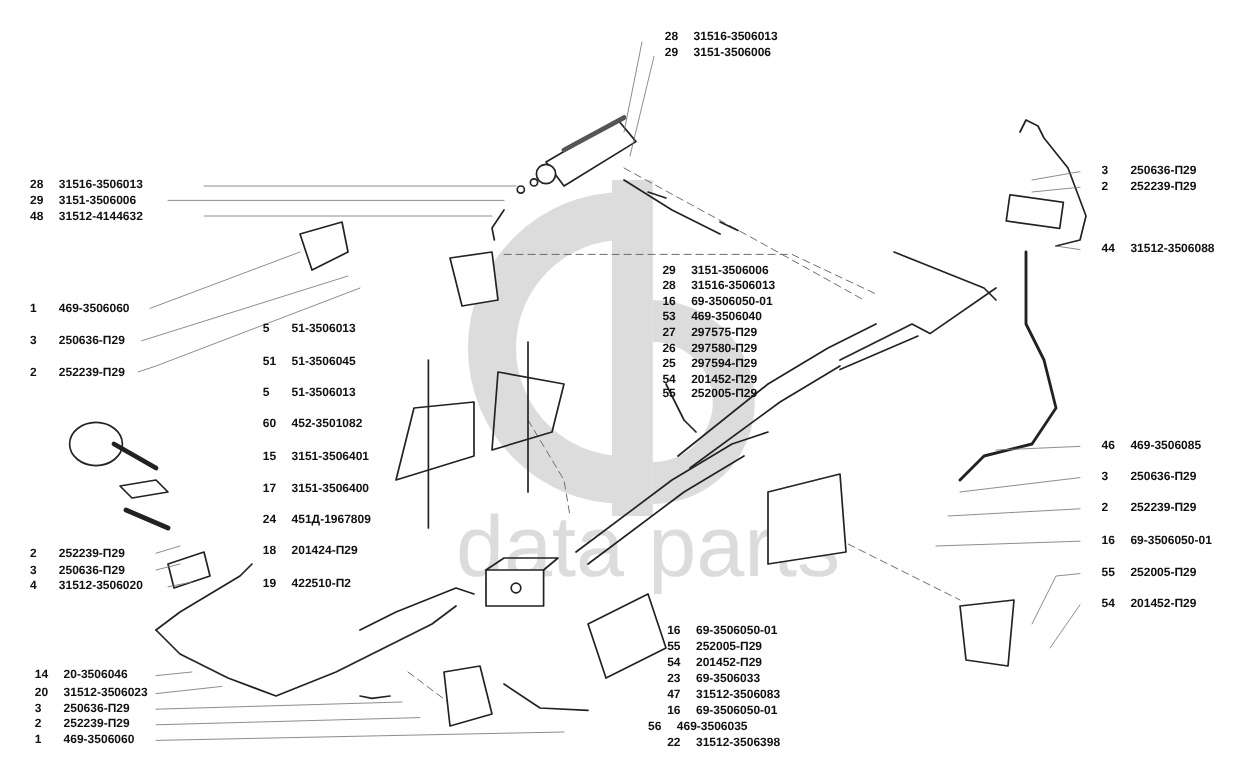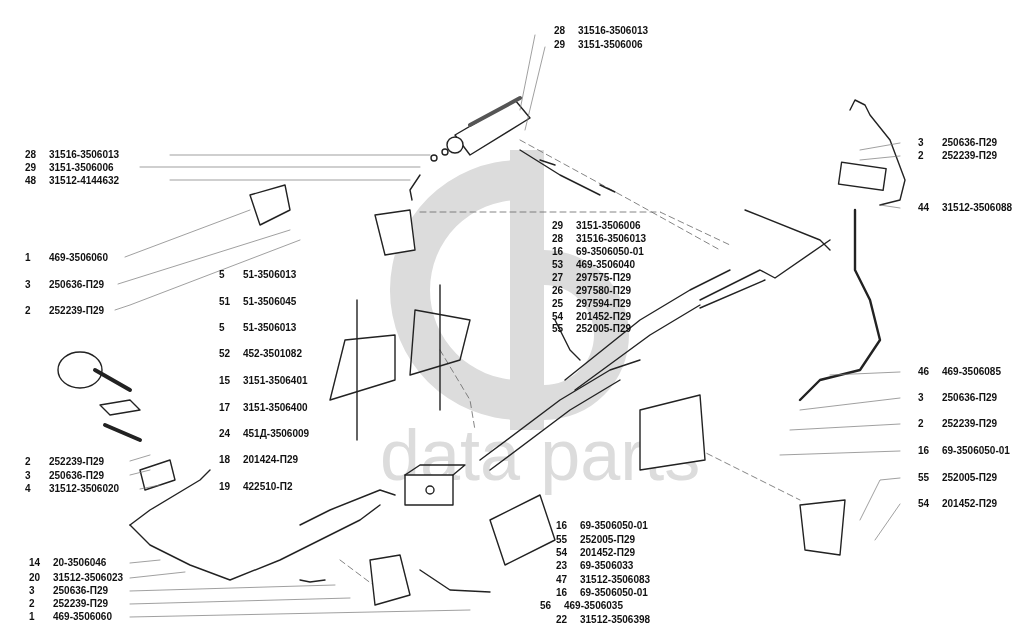--- a/index.html
+++ b/index.html
@@ -143,24 +143,24 @@
   <div class="lbl" style="left:25px;top:483px"><span class="num">4</span><span class="part">31512-3506020</span></div>
   <div class="lbl" style="left:29px;top:557px"><span class="num">14</span><span class="part">20-3506046</span></div>
   <div class="lbl" style="left:29px;top:572px"><span class="num">20</span><span class="part">31512-3506023</span></div>
   <div class="lbl" style="left:29px;top:585px"><span class="num">3</span><span class="part">250636-П29</span></div>
   <div class="lbl" style="left:29px;top:598px"><span class="num">2</span><span class="part">252239-П29</span></div>
   <div class="lbl" style="left:29px;top:611px"><span class="num">1</span><span class="part">469-3506060</span></div>
 
   <div class="lbl" style="left:219px;top:269px"><span class="num">5</span><span class="part">51-3506013</span></div>
   <div class="lbl" style="left:219px;top:296px"><span class="num">51</span><span class="part">51-3506045</span></div>
   <div class="lbl" style="left:219px;top:322px"><span class="num">5</span><span class="part">51-3506013</span></div>
-  <div class="lbl" style="left:219px;top:348px"><span class="num">52</span><span class="part">452-3501082</span></div>
+  <div class="lbl" style="left:219px;top:348px"><span class="num">60</span><span class="part">452-3501082</span></div>
   <div class="lbl" style="left:219px;top:375px"><span class="num">15</span><span class="part">3151-3506401</span></div>
   <div class="lbl" style="left:219px;top:402px"><span class="num">17</span><span class="part">3151-3506400</span></div>
-  <div class="lbl" style="left:219px;top:428px"><span class="num">24</span><span class="part">451Д-3506009</span></div>
+  <div class="lbl" style="left:219px;top:428px"><span class="num">24</span><span class="part">451Д-1967809</span></div>
   <div class="lbl" style="left:219px;top:454px"><span class="num">18</span><span class="part">201424-П29</span></div>
   <div class="lbl" style="left:219px;top:481px"><span class="num">19</span><span class="part">422510-П2</span></div>
 
   <div class="lbl" style="left:552px;top:220px"><span class="num">29</span><span class="part">3151-3506006</span></div>
   <div class="lbl" style="left:552px;top:233px"><span class="num">28</span><span class="part">31516-3506013</span></div>
   <div class="lbl" style="left:552px;top:246px"><span class="num">16</span><span class="part">69-3506050-01</span></div>
   <div class="lbl" style="left:552px;top:259px"><span class="num">53</span><span class="part">469-3506040</span></div>
   <div class="lbl" style="left:552px;top:272px"><span class="num">27</span><span class="part">297575-П29</span></div>
   <div class="lbl" style="left:552px;top:285px"><span class="num">26</span><span class="part">297580-П29</span></div>
   <div class="lbl" style="left:552px;top:298px"><span class="num">25</span><span class="part">297594-П29</span></div>

